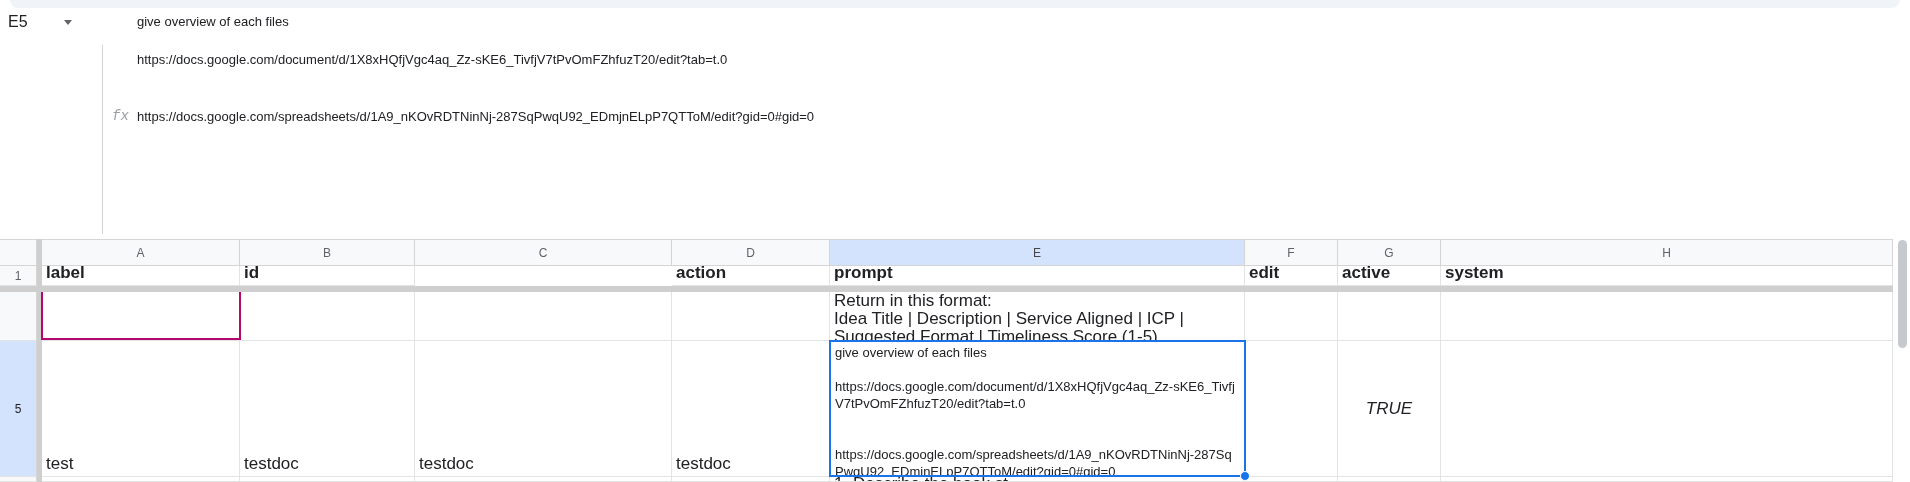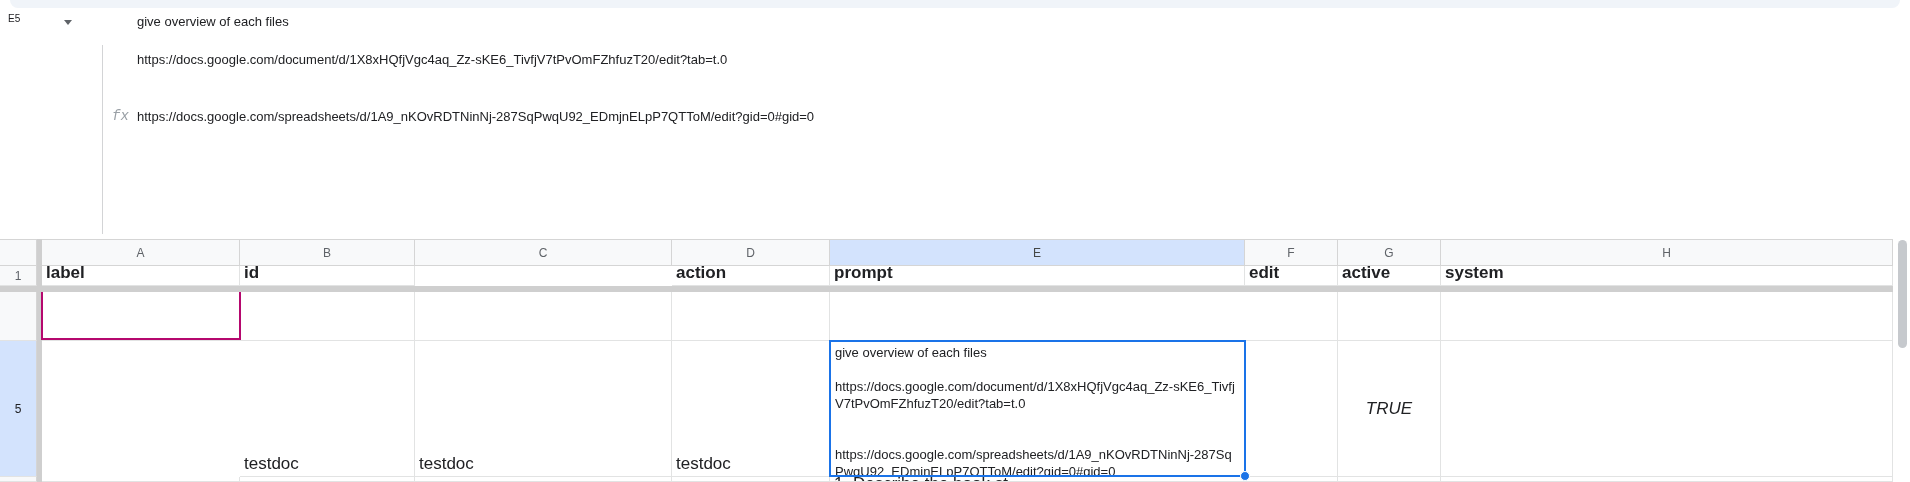--- a/index.html
+++ b/index.html
@@ -4,21 +4,21 @@
 <style>
   * { margin:0; padding:0; box-sizing:border-box; }
   body { background:#fff; font-family:"Liberation Sans", sans-serif; }
   #screen { position:relative; width:1910px; height:482px; background:#fff; overflow:hidden; }
 
   
   .toolbar-strip { position:absolute; left:10px; top:0; width:1890px; height:8px;
     background:#f0f4f9; border-radius:0 0 12px 12px; }
 
   
-  .name-box { position:absolute; left:8px; top:13px; font-size:10px; color:#202124; }
+  .name-box { position:absolute; left:8px; top:13px; font-size:16px; color:#202124; }
   .name-caret { position:absolute; left:64px; top:20px; width:0; height:0;
     border-left:4px solid transparent; border-right:4px solid transparent; border-top:5px solid #5f6368; }
   .fbar-divider { position:absolute; left:102px; top:45px; width:1px; height:189px; background:#d3d4d6; }
   .fx { position:absolute; left:112px; top:108px; font-family:Liberation Mono, monospace;
     font-style:italic; font-size:14px; color:#9aa0a6; }
   .fbar-text { position:absolute; left:137px; top:12px; font-size:13px; line-height:19px;
     color:#202124; white-space:pre; }
 
   
   .cA { left:42px;  width:198px; } .cB { left:240px; width:175px; }
@@ -113,26 +113,29 @@
   <div class="cell hdr-cell r1 cG">active</div>
   <div class="cell hdr-cell r1 cH">system</div>
 
   <div class="frozen-bar"></div>
 
   <div class="rowhdr r4"></div>
   <div class="cell r4 cA"></div>
   <div class="cell r4 cB"></div>
   <div class="cell r4 cC"></div>
   <div class="cell r4 cD"></div>
+  <div class="cell wrap-cell r4 cE">Return in this format:
+Idea Title | Description | Service Aligned | ICP | Suggested Format | Timeliness Score (1-5)</div>
   <div class="cell r4 cF"></div>
   <div class="cell r4 cG"></div>
   <div class="cell r4 cH"></div>
   <div class="collab-cursor"></div>
 
   <div class="rowhdr sel r5">5</div>
+  <div class="cell bottom-cell r5 cA">test</div>
   <div class="cell bottom-cell r5 cB">testdoc</div>
   <div class="cell bottom-cell r5 cC">testdoc</div>
   <div class="cell bottom-cell r5 cD">testdoc</div>
   <div class="cell r5 cE"></div>
   <div class="cell r5 cF"></div>
   <div class="cell center-cell r5 cG">TRUE</div>
   <div class="cell r5 cH"></div>
 
   <div class="sel-cell">give overview of each files
 

